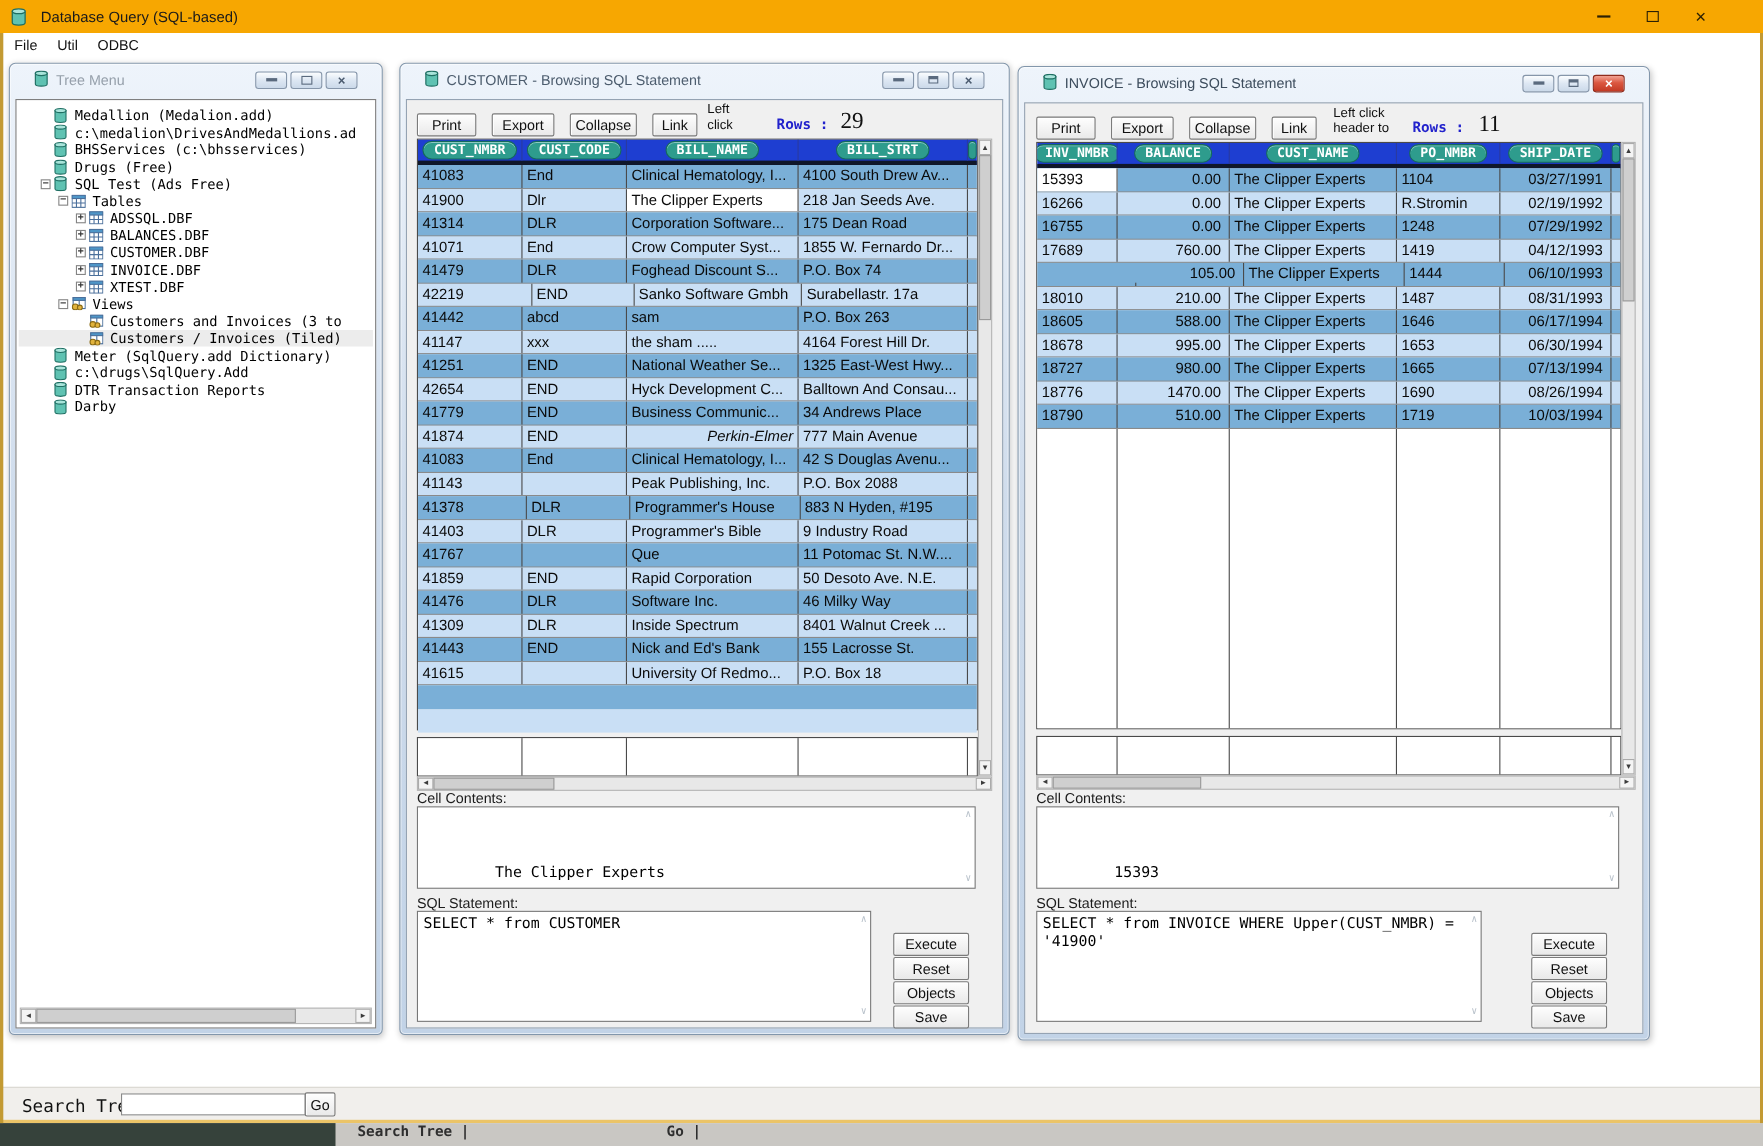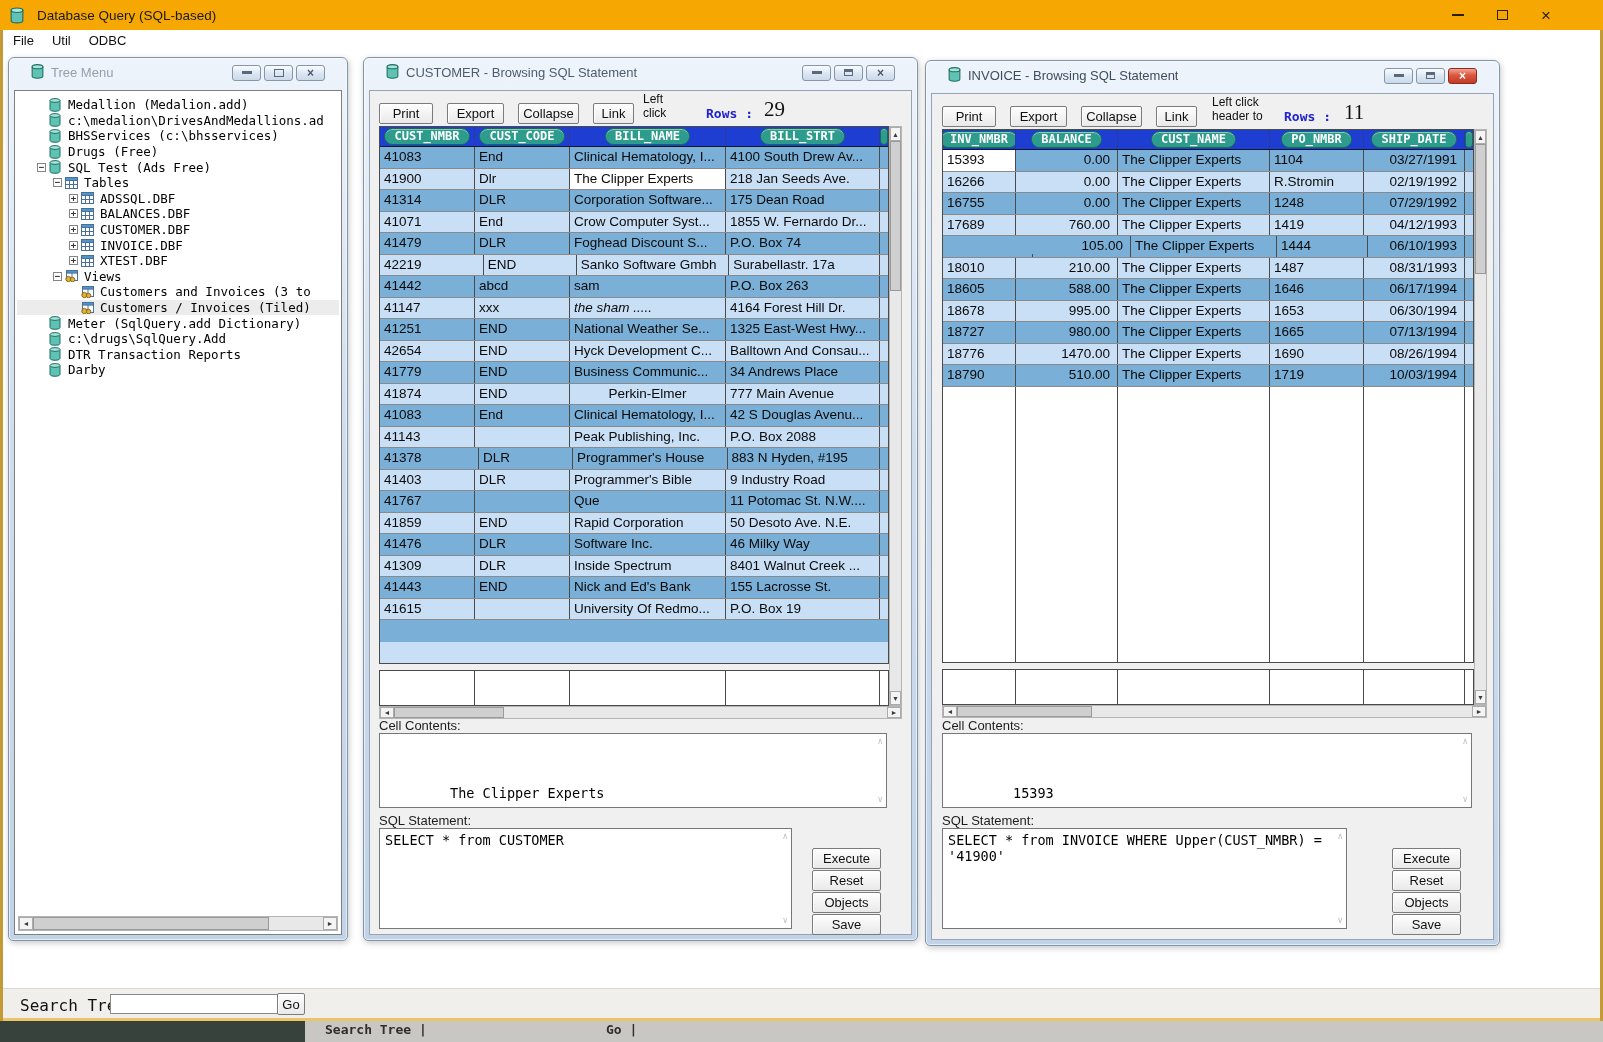--- a/index.html
+++ b/index.html
@@ -62,21 +62,21 @@
        font-size:13px;color:#111;display:flex;align-items:center;justify-content:center;
        box-sizing:border-box;box-shadow:inset 1px 1px 0 #fff;}
   .toolbtn{position:absolute;top:12px;height:21px;}
   .note{position:absolute;top:2px;font-size:12px;line-height:13.5px;color:#111;height:30px;overflow:hidden;}
   .rows-label{position:absolute;top:15px;font:bold 13px "DejaVu Sans Mono",monospace;color:#2222CC;}
   .rows-count{position:absolute;top:6px;font-family:"Liberation Serif",serif;font-size:21px;color:#111;}
 
   
   .grid{position:absolute;border:1px solid #4A4A4A;background:#fff;display:flex;flex-direction:column;
         box-sizing:content-box;}
-  .ghead{display:flex;background:#1E3ED1;height:19px;flex:0 0 auto;border-bottom:1px solid #0f172a;}
+  .ghead{display:flex;background:#1E3ED1;height:19px;flex:0 0 auto;border-bottom:4px solid #0f172a;}
   .hcell{display:flex;align-items:center;justify-content:center;box-sizing:border-box;
          border-right:1px solid #2A3AA0;overflow:hidden;}
   .pill{background:#2E9C8D;border:1px solid #14695D;border-radius:9px;color:#fff;
         font:bold 12px/15px "DejaVu Sans Mono",monospace;padding:0 9px;white-space:nowrap;
         box-shadow:inset 0 1px 0 rgba(255,255,255,.45);}
   .pill.frag{width:12px;padding:0;height:15px;}
   .grow{display:flex;height:21.5px;flex:0 0 auto;border-bottom:1px solid #8a8a8a;box-sizing:border-box;}
   .gcell{box-sizing:border-box;border-right:1px solid #4A4A4A;padding:0 4px;white-space:nowrap;
          overflow:hidden;font-size:13.5px;line-height:20px;color:#0a0a0a;}
   .dark{background:#7AAFD7;}
@@ -529,21 +529,21 @@
           <div class="grow dark">
             <div class="gcell" style="width: 95px; text-align: left;">41442</div>
             <div class="gcell" style="width: 95px; text-align: left;">abcd</div>
             <div class="gcell" style="width: 156px; text-align: left;">sam</div>
             <div class="gcell" style="width: 154px; text-align: left;">P.O. Box 263</div>
             <div class="gcell" style="width: 8px; border-right: none;"></div>
           </div>
           <div class="grow light">
             <div class="gcell" style="width: 95px; text-align: left;">41147</div>
             <div class="gcell" style="width: 95px; text-align: left;">xxx</div>
-            <div class="gcell" style="width: 156px; text-align: left; font-style: italic;">the sham .....</div>
+            <div class="gcell" style="width: 156px; text-align: left;">the sham .....</div>
             <div class="gcell" style="width: 154px; text-align: left;">4164 Forest Hill Dr.</div>
             <div class="gcell" style="width: 8px; border-right: none;"></div>
           </div>
           <div class="grow dark">
             <div class="gcell" style="width: 95px; text-align: left;">41251</div>
             <div class="gcell" style="width: 95px; text-align: left;">END</div>
             <div class="gcell" style="width: 156px; text-align: left;">National Weather Se...</div>
             <div class="gcell" style="width: 154px; text-align: left;">1325 East-West Hwy...</div>
             <div class="gcell" style="width: 8px; border-right: none;"></div>
           </div>
@@ -557,21 +557,21 @@
           <div class="grow dark">
             <div class="gcell" style="width: 95px; text-align: left;">41779</div>
             <div class="gcell" style="width: 95px; text-align: left;">END</div>
             <div class="gcell" style="width: 156px; text-align: left;">Business Communic...</div>
             <div class="gcell" style="width: 154px; text-align: left;">34 Andrews Place</div>
             <div class="gcell" style="width: 8px; border-right: none;"></div>
           </div>
           <div class="grow light">
             <div class="gcell" style="width: 95px; text-align: left;">41874</div>
             <div class="gcell" style="width: 95px; text-align: left;">END</div>
-            <div class="gcell" style="width: 156px; text-align: center;">Perkin-Elmer</div>
+            <div class="gcell" style="width: 156px; text-align: right; font-style: italic;">Perkin-Elmer</div>
             <div class="gcell" style="width: 154px; text-align: left;">777 Main Avenue</div>
             <div class="gcell" style="width: 8px; border-right: none;"></div>
           </div>
           <div class="grow dark">
             <div class="gcell" style="width: 95px; text-align: left;">41083</div>
             <div class="gcell" style="width: 95px; text-align: left;">End</div>
             <div class="gcell" style="width: 156px; text-align: left;">Clinical Hematology, I...</div>
             <div class="gcell" style="width: 154px; text-align: left;">42 S Douglas Avenu...</div>
             <div class="gcell" style="width: 8px; border-right: none;"></div>
           </div>
@@ -628,21 +628,21 @@
             <div class="gcell" style="width: 95px; text-align: left;">41443</div>
             <div class="gcell" style="width: 95px; text-align: left;">END</div>
             <div class="gcell" style="width: 156px; text-align: left;">Nick and Ed's Bank</div>
             <div class="gcell" style="width: 154px; text-align: left;">155 Lacrosse St.</div>
             <div class="gcell" style="width: 8px; border-right: none;"></div>
           </div>
           <div class="grow light">
             <div class="gcell" style="width: 95px; text-align: left;">41615</div>
             <div class="gcell" style="width: 95px; text-align: left;"></div>
             <div class="gcell" style="width: 156px; text-align: left;">University Of Redmo...</div>
-            <div class="gcell" style="width: 154px; text-align: left;">P.O. Box 19</div>
+            <div class="gcell" style="width: 154px; text-align: left;">P.O. Box 18</div>
             <div class="gcell" style="width: 8px; border-right: none;"></div>
           </div>
           <div class="band dark"></div>
           <div class="band light"></div>
           <div class="gfill plain"></div>
         </div>
         <div class="gfoot" style="left: 9px; top: 579px; width: 508px; height: 34px;">
           <div class="fcell" style="width: 95px;"></div>
           <div class="fcell" style="width: 95px;"></div>
           <div class="fcell" style="width: 156px;"></div>

